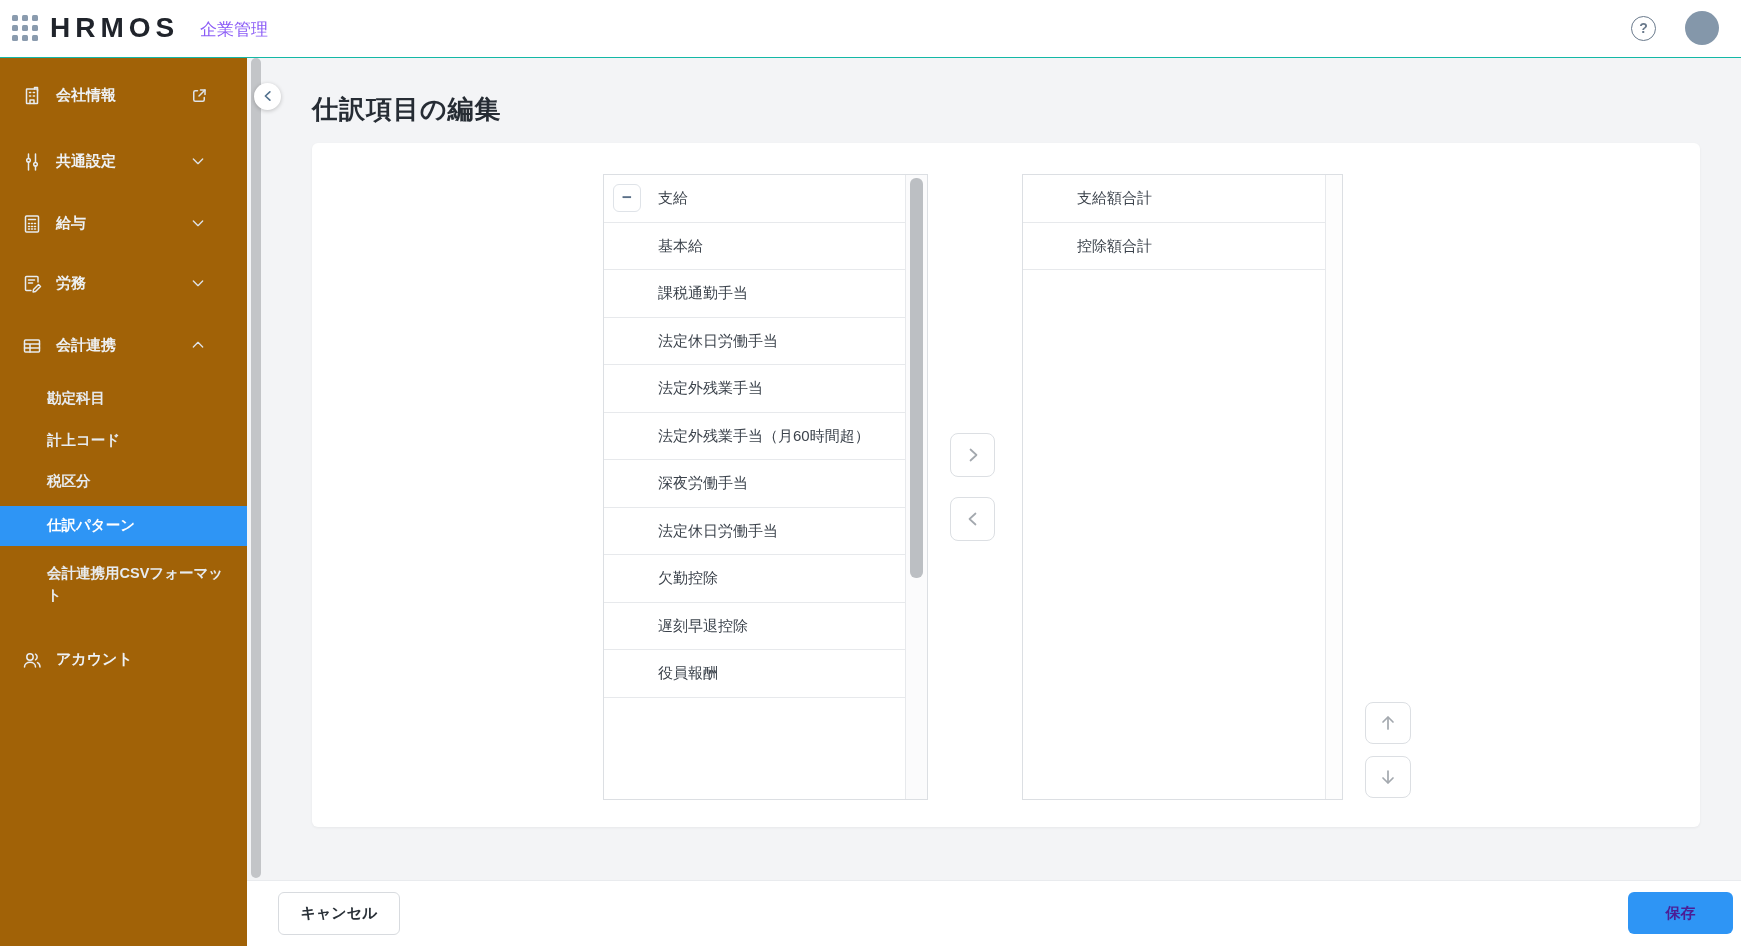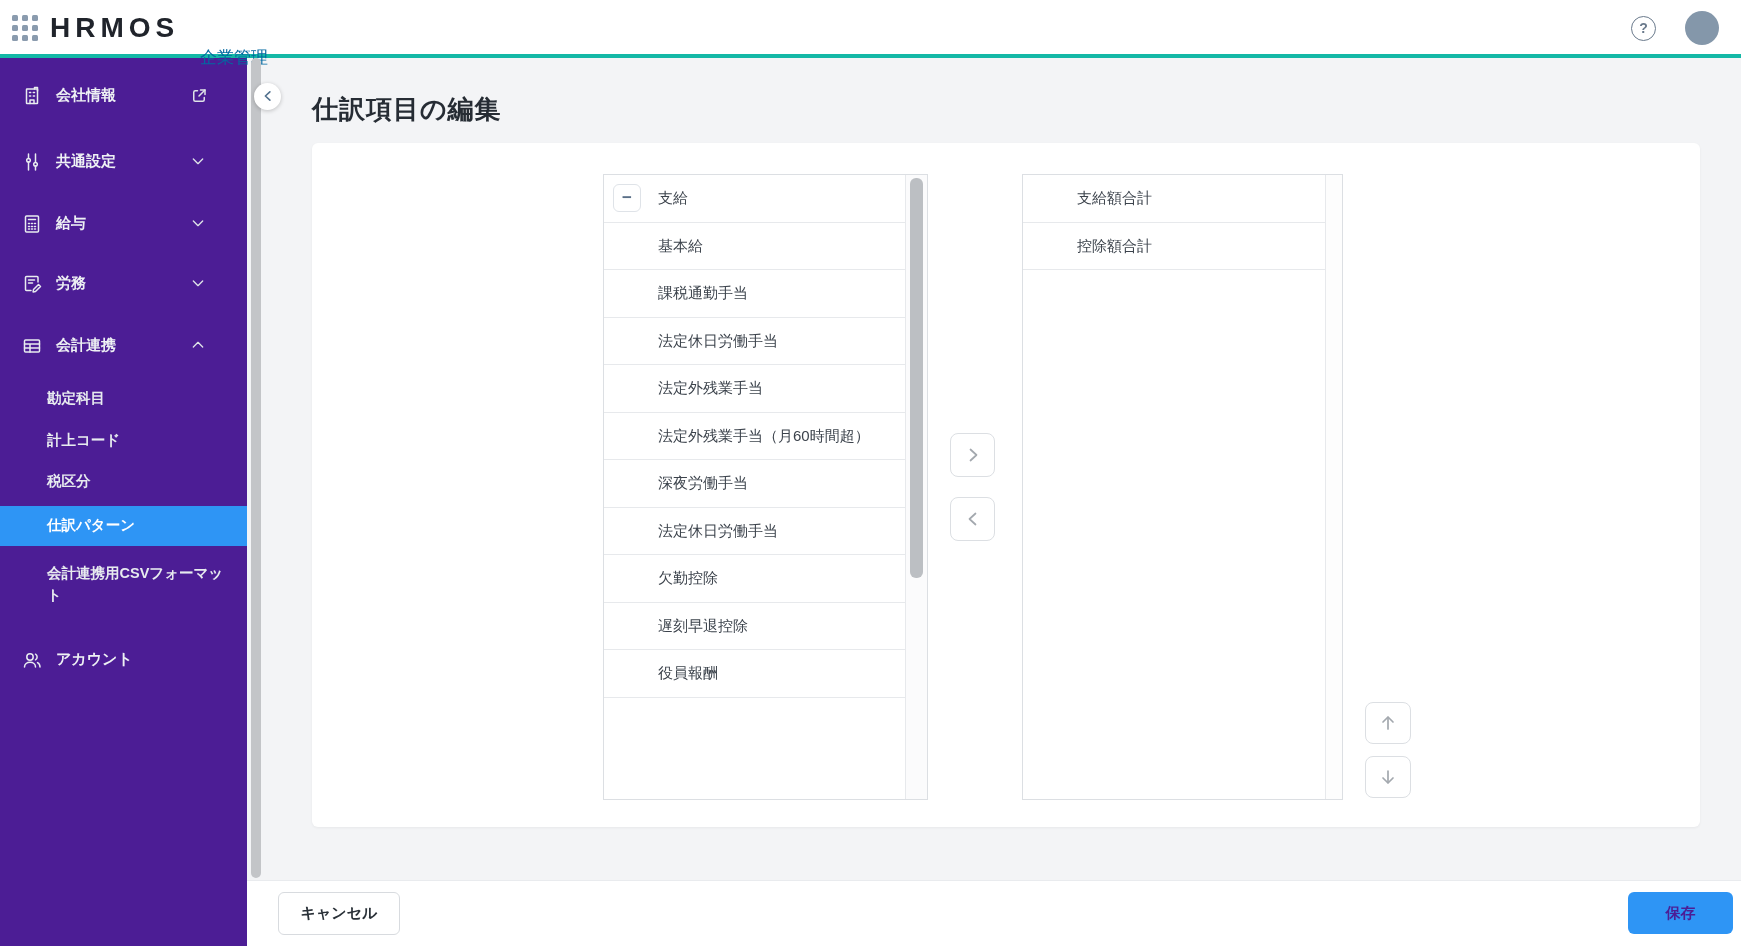--- a/index.html
+++ b/index.html
@@ -1,37 +1,37 @@
 <!DOCTYPE html>
 <html><head>
 <meta charset="utf-8">
 <style>
   * { margin:0; padding:0; box-sizing:border-box; }
   html,body { width:1741px; height:946px; overflow:hidden;
     font-family:"Liberation Sans","DejaVu Sans",sans-serif; background:#f3f4f6; }
 
   
   .header { position:absolute; left:0; top:0; width:1741px; height:58px;
-    background:#ffffff; border-bottom:4px solid #14b8a6; z-index:30; }
+    background:#ffffff; border-bottom:1px solid #14b8a6; z-index:30; }
   .grid-icon { position:absolute; left:12px; top:15px; width:27px; height:27px;
     display:grid; grid-template-columns:repeat(3,6px); grid-template-rows:repeat(3,6px);
     gap:4px; cursor:pointer; }
   .grid-icon span { background:#8why; background:#8a9bae; border-radius:1.5px; }
   .logo { position:absolute; left:50px; top:12px; font-size:28px; font-weight:800;
     letter-spacing:5px; color:#20242b; }
-  .product { position:absolute; left:200px; top:18px; font-size:17px; color:#0369a1;margin-top:28px; }
+  .product { position:absolute; left:200px; top:18px; font-size:17px; color:#8b5cf6; }
   .help-btn { position:absolute; left:1631px; top:16px; width:25px; height:25px;
     border:1.6px solid #6a7a8c; border-radius:50%; color:#6a7a8c; font-size:14px;
     font-weight:700; text-align:center; line-height:22px; cursor:pointer; background:#fff; }
   .avatar { position:absolute; left:1685px; top:11px; width:34px; height:34px;
     border-radius:50%; background:#8497aa; cursor:pointer; }
 
   
   .sidebar { position:absolute; left:0; top:58px; width:247px; height:888px;
-    background:#4c1d95; z-index:20; }
+    background:#a16207; z-index:20; }
   .nav-item { position:absolute; left:0; width:247px; height:44px; cursor:pointer; }
   .nav-item .ic { position:absolute; left:21px; top:11px; width:22px; height:22px; }
   .nav-item .lbl { position:absolute; left:56px; top:12px; font-size:15px;
     font-weight:600; color:#eef1f4; }
   .nav-item .trail { position:absolute; left:190px; top:13px; width:18px; height:18px; }
   .sub-item { position:absolute; left:0; width:247px; height:40px; cursor:pointer; }
   .sub-item .lbl { position:absolute; left:47px; top:10px; font-size:14.5px;
     font-weight:700; color:#e7ebef; }
   .sub-item.active { background:#2e95f5; }
   .sub-item.active .lbl { color:#ffffff; }

